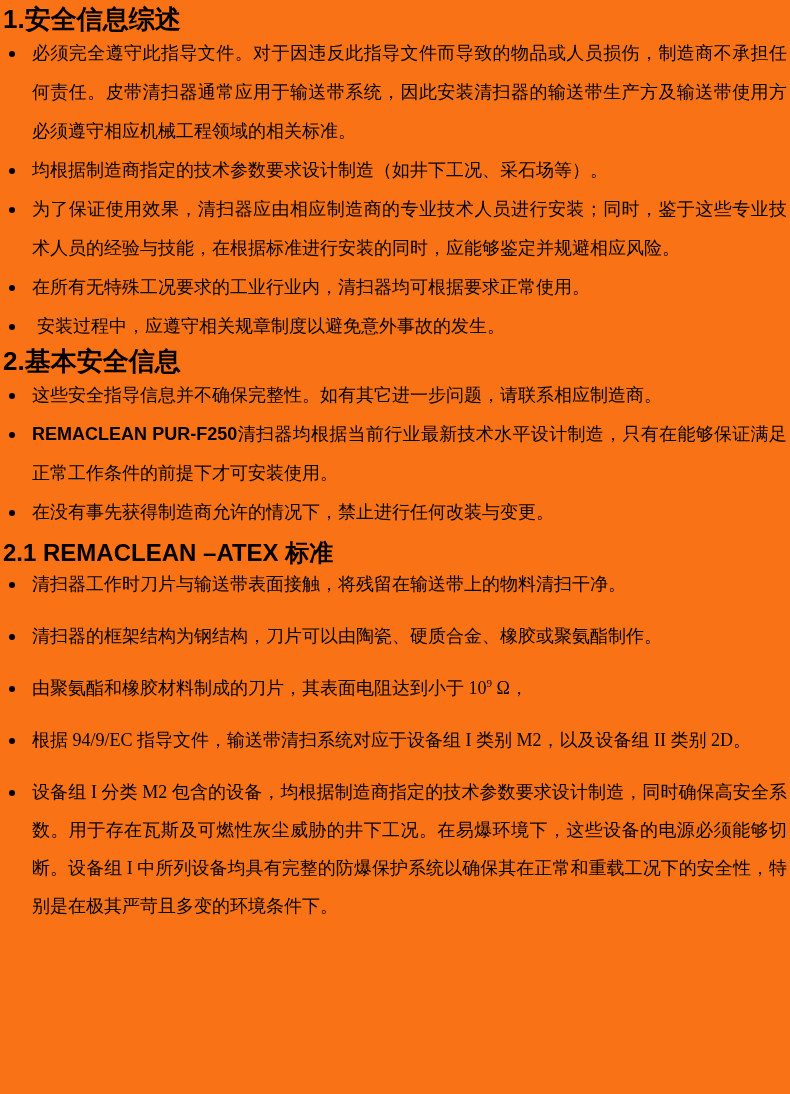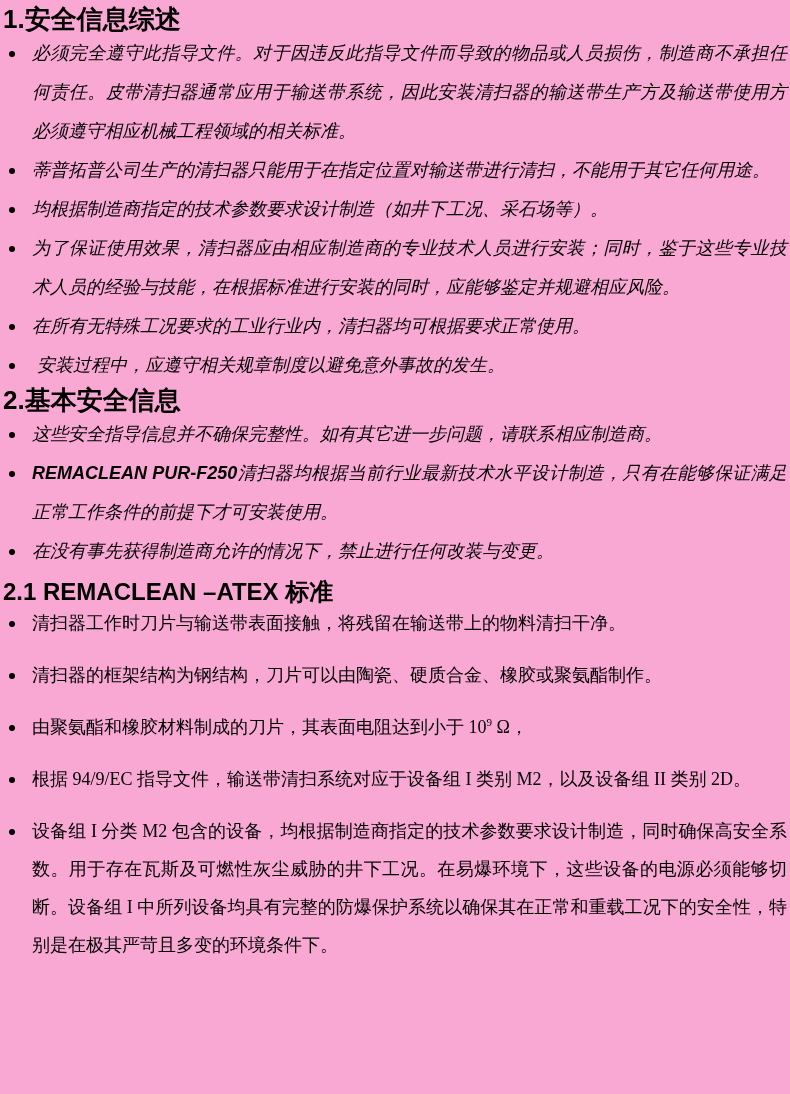--- a/index.html
+++ b/index.html
@@ -5,21 +5,21 @@
   * { box-sizing: border-box; }
   html, body {
     margin: 0; padding: 0;
     background: #ffffff;
   }
   .page {
     width: 790px;
     height: 1094px;
     padding: 4px 3px 0 3px;
     overflow: hidden;
-    background: #f9a8d4;
+    background: #f97316;
     color: #000000;
     font-family: "Liberation Sans", "DejaVu Sans", sans-serif;
   }
   h1.main-heading {
     font-size: 26px;
     line-height: 30px;
     font-weight: 700;
     margin: 0;
     color: #000000;
   }
@@ -46,38 +46,37 @@
   ul.bullets li::before {
     content: "";
     position: absolute;
     left: 6px;
     top: 17px;
     width: 6px;
     height: 6px;
     border-radius: 50%;
     background: #000000;
   }
-  .list-1 li, .list-2 li { line-height: 39px; font-style: italic; }
+  .list-1 li, .list-2 li { line-height: 39px; }
   .list-21 li { line-height: 38px; margin-bottom: 14px; }
   .list-1 { margin-top: 39px; }
   .list-2 { margin-top: 44px; }
   .list-21 { margin-top: 35px; font-family: Liberation Serif, serif; }
   .b { font-weight: 700; }
   sup.sup-run { font-size: 11px; line-height: 0; }
 </style>
 </head>
 <body>
 
 <div class="page">
 
   <h1 class="main-heading">1.安全信息综述</h1>
 
   <ul class="bullets list-1">
       <li><span>必须完全遵守此指导文件。对于因违反此指导文件而导致的物品或人员损伤，制造商不承担任何责任。皮带清扫器通常应用于输送带系统，因此安装清扫器的输送带生产方及输送带使用方必须遵守相应机械工程领域的相关标准。</span></li>
-      <li><span>蒂普拓普公司生产的清扫器只能用于在指定位置对输送带进行清扫，不能用于其它任何用途。</span></li>
       <li><span>均根据制造商指定的技术参数要求设计制造（如井下工况、采石场等）。</span></li>
       <li><span>为了保证使用效果，清扫器应由相应制造商的专业技术人员进行安装；同时，鉴于这些专业技术人员的经验与技能，在根据标准进行安装的同时，应能够鉴定并规避相应风险。</span></li>
       <li><span>在所有无特殊工况要求的工业行业内，清扫器均可根据要求正常使用。</span></li>
       <li><span>&nbsp;安装过程中，应遵守相关规章制度以避免意外事故的发生。</span></li>
     </ul>
 
   <h1 class="main-heading mt8">2.基本安全信息</h1>
 
   <ul class="bullets list-2">
       <li><span>这些安全指导信息并不确保完整性。如有其它进一步问题，请联系相应制造商。</span></li>

